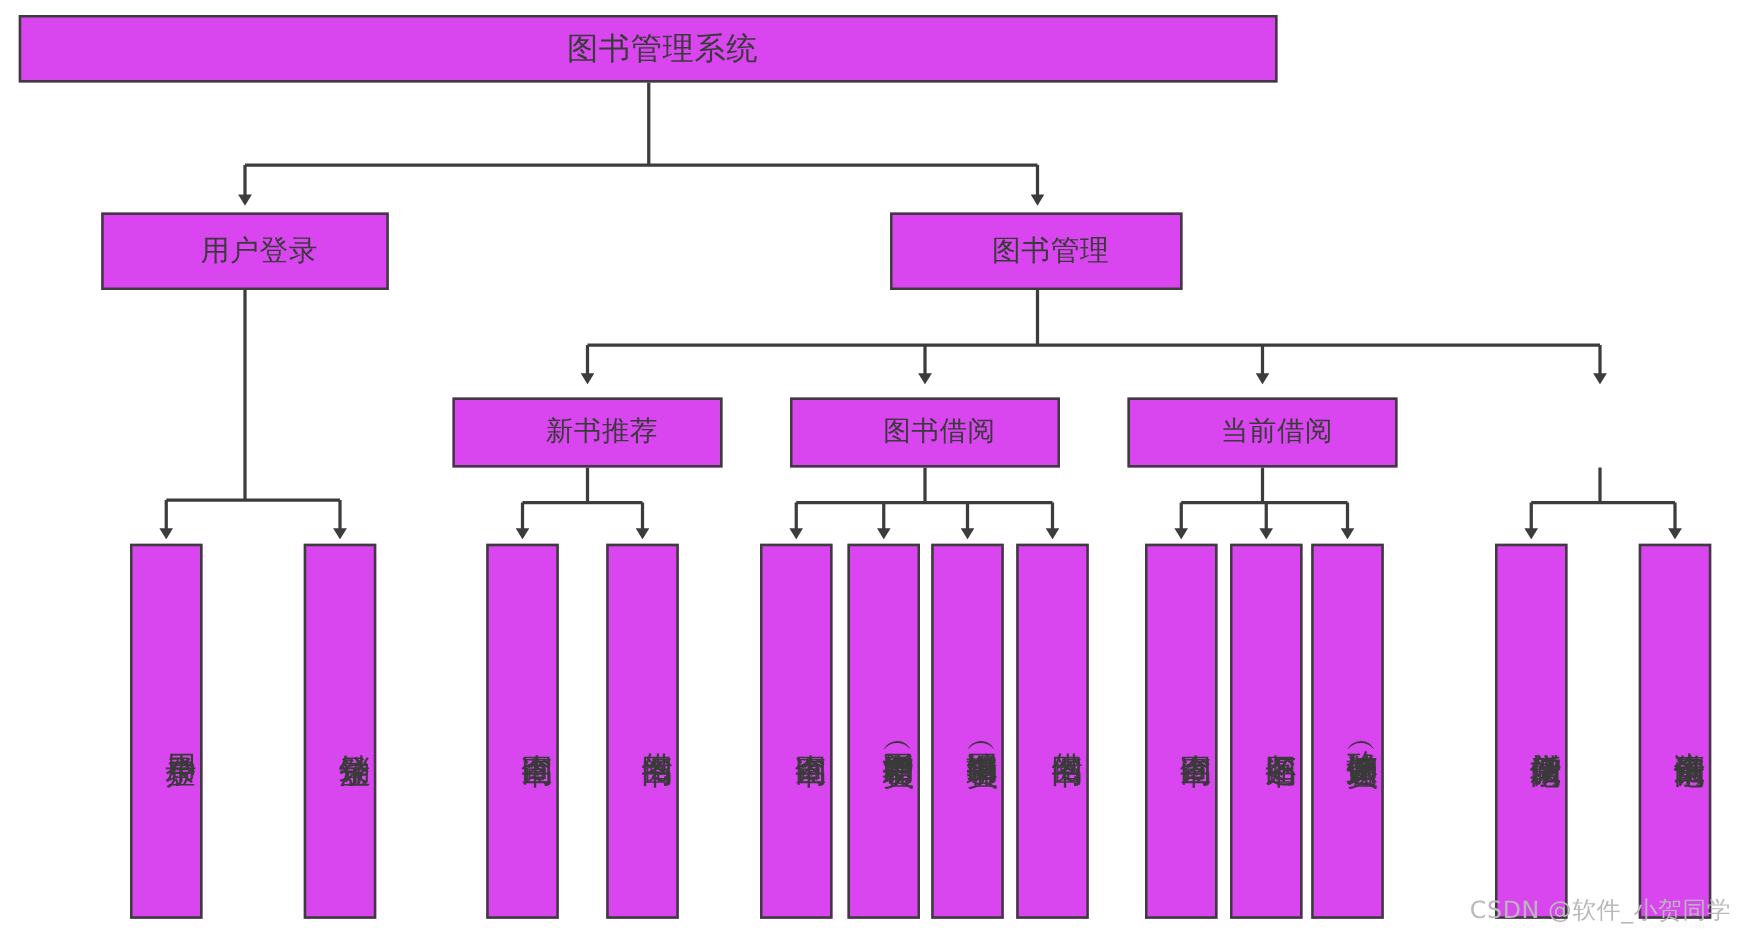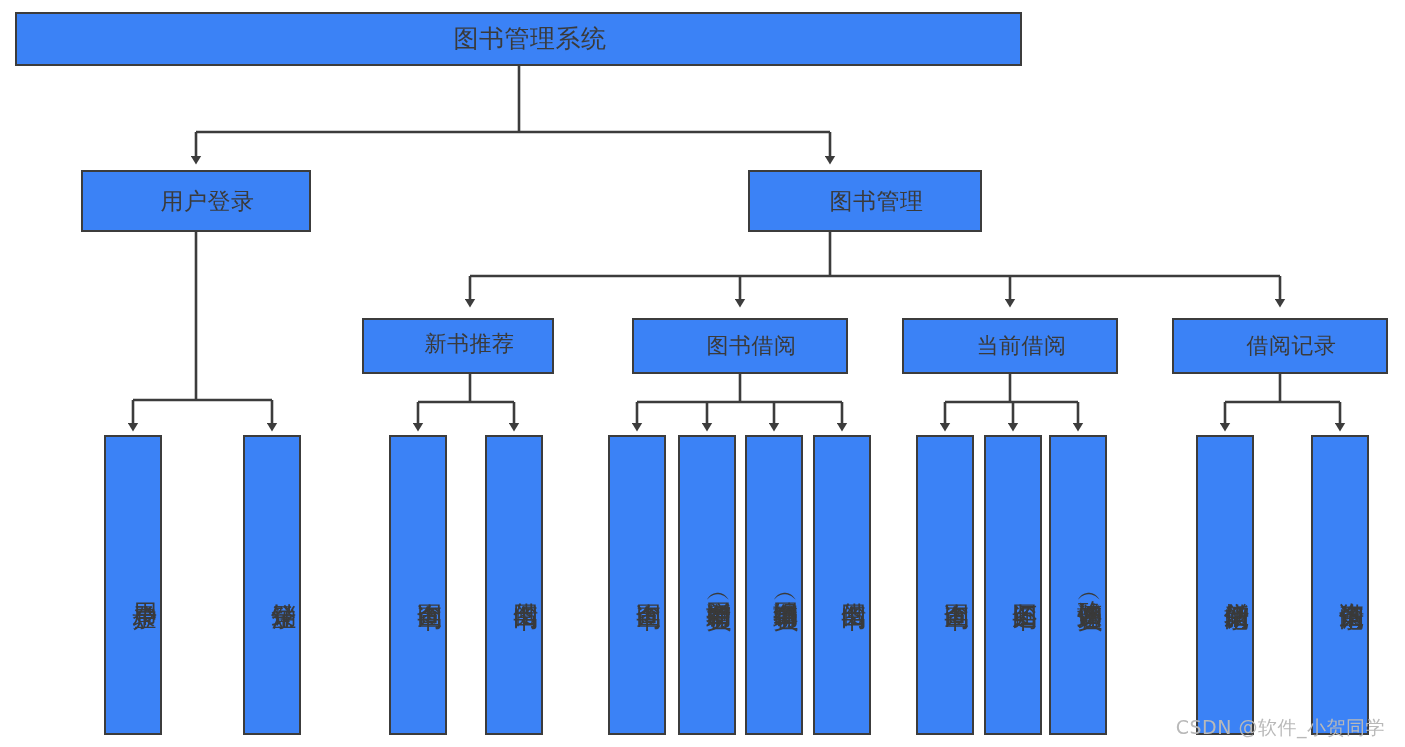--- a/index.html
+++ b/index.html
@@ -21,21 +21,21 @@
     position: absolute;
     left: 0;
     top: 0;
     width: 1405px;
     height: 747px;
     pointer-events: none;
   }
   .node {
     position: absolute;
     box-sizing: border-box;
-    background: #3b82f6;
+    background: #d946ef;
     border: 2.5px solid #3c3c3c;
     display: flex;
     align-items: center;
     justify-content: center;
     color: #3a3a3a;
     z-index: 2;
     padding-left: 23px;
   }
   .node .label {
     display: block;
@@ -134,39 +134,36 @@
   </svg>
 
   <div class="node horiz level1" style="left:15px; top:12px; width:1007px; height:54px;">
     <span class="label">图书管理系统</span>
   </div>
 
   <div class="node horiz level2" style="left:81px; top:170px; width:230px; height:62px;">
     <span class="label">用户登录</span>
   </div>
 
-  <div class="node horiz level2" style="left:712px; top:170px; width:234px; height:62px;margin-left:36px;">
+  <div class="node horiz level2" style="left:712px; top:170px; width:234px; height:62px;">
     <span class="label">图书管理</span>
   </div>
 
-  <div class="node horiz level3" style="left:362px; top:318px; width:192px; height:56px;font-family:Liberation Mono, monospace;">
+  <div class="node horiz level3" style="left:362px; top:318px; width:216px; height:56px;">
     <span class="label">新书推荐</span>
   </div>
 
   <div class="node horiz level3" style="left:902px; top:318px; width:216px; height:56px;">
     <span class="label">当前借阅</span>
   </div>
 
   <div class="node horiz level3" style="left:632px; top:318px; width:216px; height:56px;">
     <span class="label">图书借阅</span>
   </div>
 
-  <div class="node horiz level3" style="left:1172px; top:318px; width:216px; height:56px;">
-    <span class="label">借阅记录</span>
-  </div>
 
   <div class="node vert" style="left:104px; top:435px; width:58px; height:300px;">
     <span class="label">用户登录</span>
   </div>
 
   <div class="node vert" style="left:243px; top:435px; width:58px; height:300px;">
     <span class="label">注销登录</span>
   </div>
 
   <div class="node vert" style="left:389px; top:435px; width:58px; height:300px;">

